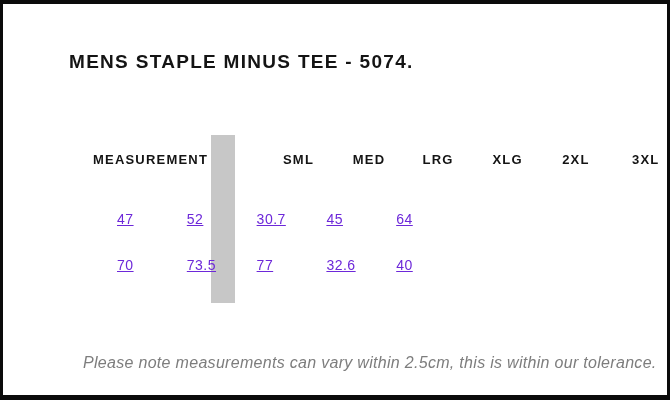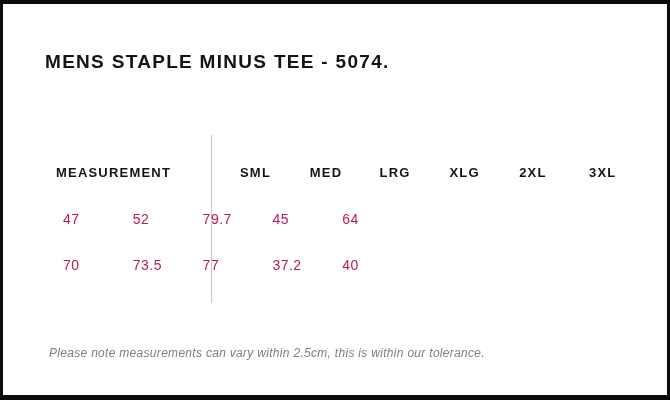--- a/index.html
+++ b/index.html
@@ -1,20 +1,20 @@
 <!DOCTYPE html>
 <html><head>
 <meta charset="utf-8">
 <style>
   html, body {
     margin: 0;
     padding: 0;
     background: #ffffff;
   }
-  * { box-sizing: border-box; }
+  * { box-sizing: border-box; padding-left: 24px; }
 
   .frame {
     position: relative;
     width: 670px;
     height: 400px;
     background: #ffffff;
     border-style: solid;
     border-color: #0b0b0b;
     border-width: 4px 3px 5px 3px;
     overflow: hidden;
@@ -45,21 +45,21 @@
 
   .row {
     position: absolute;
     left: 42px;
     right: 19px;
     height: 18px;
     display: flex;
     align-items: center;
     white-space: nowrap;
   }
-  .row-header { top: 159px; margin-left: 11px; }
+  .row-header { top: 146px; }
   .row-1      { top: 206px; }
   .row-2      { top: 252px; }
 
   .label-cell { width: 166px; flex: 0 0 166px; }
   .col-gap    { width: 18px;  flex: 0 0 18px; height: 100%; }
   .size-cell  { width: 69.8px; flex: 0 0 69.8px; text-align: left; }
 
   .header-text {
     font-size: 13px;
     font-weight: 700;
@@ -69,29 +69,30 @@
   .row-label {
     font-size: 14px;
     font-weight: 400;
     letter-spacing: 1px;
     color: #8a8a8a;
   }
   .value {
     font-size: 14px;
     font-weight: 400;
     letter-spacing: 0.5px;
-    color: #be185d;
+    color: #6d28d9;
+    text-decoration: underline;
   }
 
   .note {
     position: absolute;
     left: 42px;
     top: 337px;
-    margin: 4px;
-    font-size: 12px;
+    margin: 14px;
+    font-size: 16px;
     line-height: 16px;
     font-style: italic;
     letter-spacing: 0.3px;
     color: #7d7d7d;
     white-space: nowrap;
     text-align: center;
   }
 </style>
 </head>
 <body>
@@ -110,29 +111,29 @@
     <div class="size-cell header-text">LRG</div>
     <div class="size-cell header-text">XLG</div>
     <div class="size-cell header-text">2XL</div>
     <div class="size-cell header-text">3XL</div>
   </div>
 
   <div class="row row-1">
     <div class="col-gap"></div>
     <div class="size-cell value">47</div>
     <div class="size-cell value">52</div>
-    <div class="size-cell value">79.7</div>
+    <div class="size-cell value">30.7</div>
     <div class="size-cell value">45</div>
     <div class="size-cell value">64</div>
   </div>
 
   <div class="row row-2">
     <div class="col-gap"></div>
     <div class="size-cell value">70</div>
     <div class="size-cell value">73.5</div>
     <div class="size-cell value">77</div>
-    <div class="size-cell value">37.2</div>
+    <div class="size-cell value">32.6</div>
     <div class="size-cell value">40</div>
   </div>
 
   <p class="note">Please note measurements can vary within 2.5cm, this is within our tolerance.</p>
 
 </div>
 
 </body></html>

